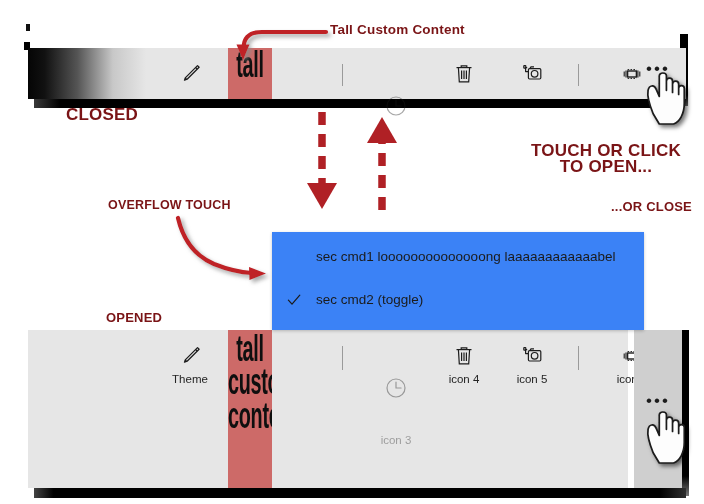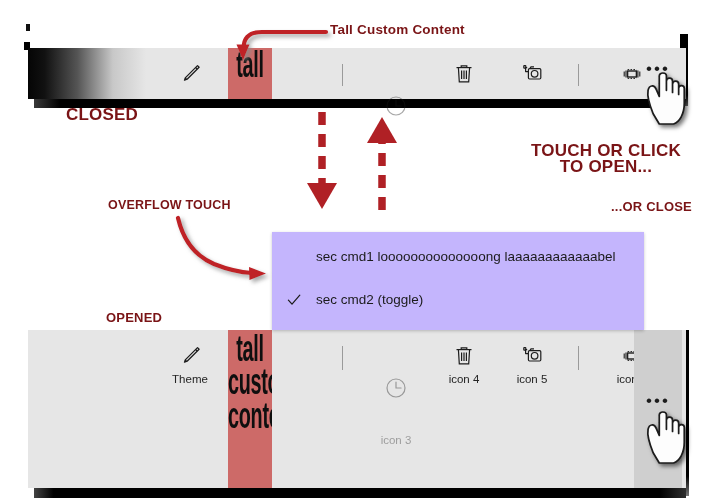--- a/index.html
+++ b/index.html
@@ -30,21 +30,21 @@
   
   .bar{
     position:absolute;
     background:#e6e6e6;
     box-sizing:border-box;
   }
   .bar-closed{
     left:28px;top:48px;width:658px;height:51px;
   }
   .bar-opened{
-    left:28px;top:330px;width:658px;height:158px;
+    left:28px;top:330px;width:600px;height:158px;
   }
   
   .leftfade{
     position:absolute;left:0;top:0;width:118px;height:100%;
     background:linear-gradient(to right,#050505 0%,#111 14%,#555 42%,#c8c8c8 72%,#e6e6e6 100%);
     pointer-events:none;
   }
   
   .edge{position:absolute;background:#000;}
   .edge-top-left{left:24px;top:42px;width:6px;height:8px;}
@@ -107,21 +107,21 @@
     position:absolute;display:flex;align-items:flex-start;justify-content:center;
     box-sizing:border-box;
   }
   .ovf-closed{left:634px;top:48px;width:48px;height:51px;padding-top:16px;}
   .ovf-open{left:634px;top:330px;width:48px;height:158px;padding-top:66px;background:#cfcfcf;}
   .dots{font-size:17px;line-height:10px;color:#1d1d1d;letter-spacing:2px;font-family:"Liberation Sans",sans-serif;}
 
   
   .flyout{
     position:absolute;left:272px;top:232px;width:372px;height:98px;
-    background:#c4b5fd;
+    background:#3b82f6;
     box-shadow:0 1px 3px rgba(0,0,0,0.22);
   }
   .menu-item{
     position:relative;height:45px;display:flex;align-items:center;
     font-family:"Liberation Sans",sans-serif;font-size:13.5px;color:#1b1b1b;
     box-sizing:border-box;
   }
   .menu-item .chk{
     width:44px;display:flex;align-items:center;justify-content:center;flex:0 0 44px;
     color:#1b1b1b;

